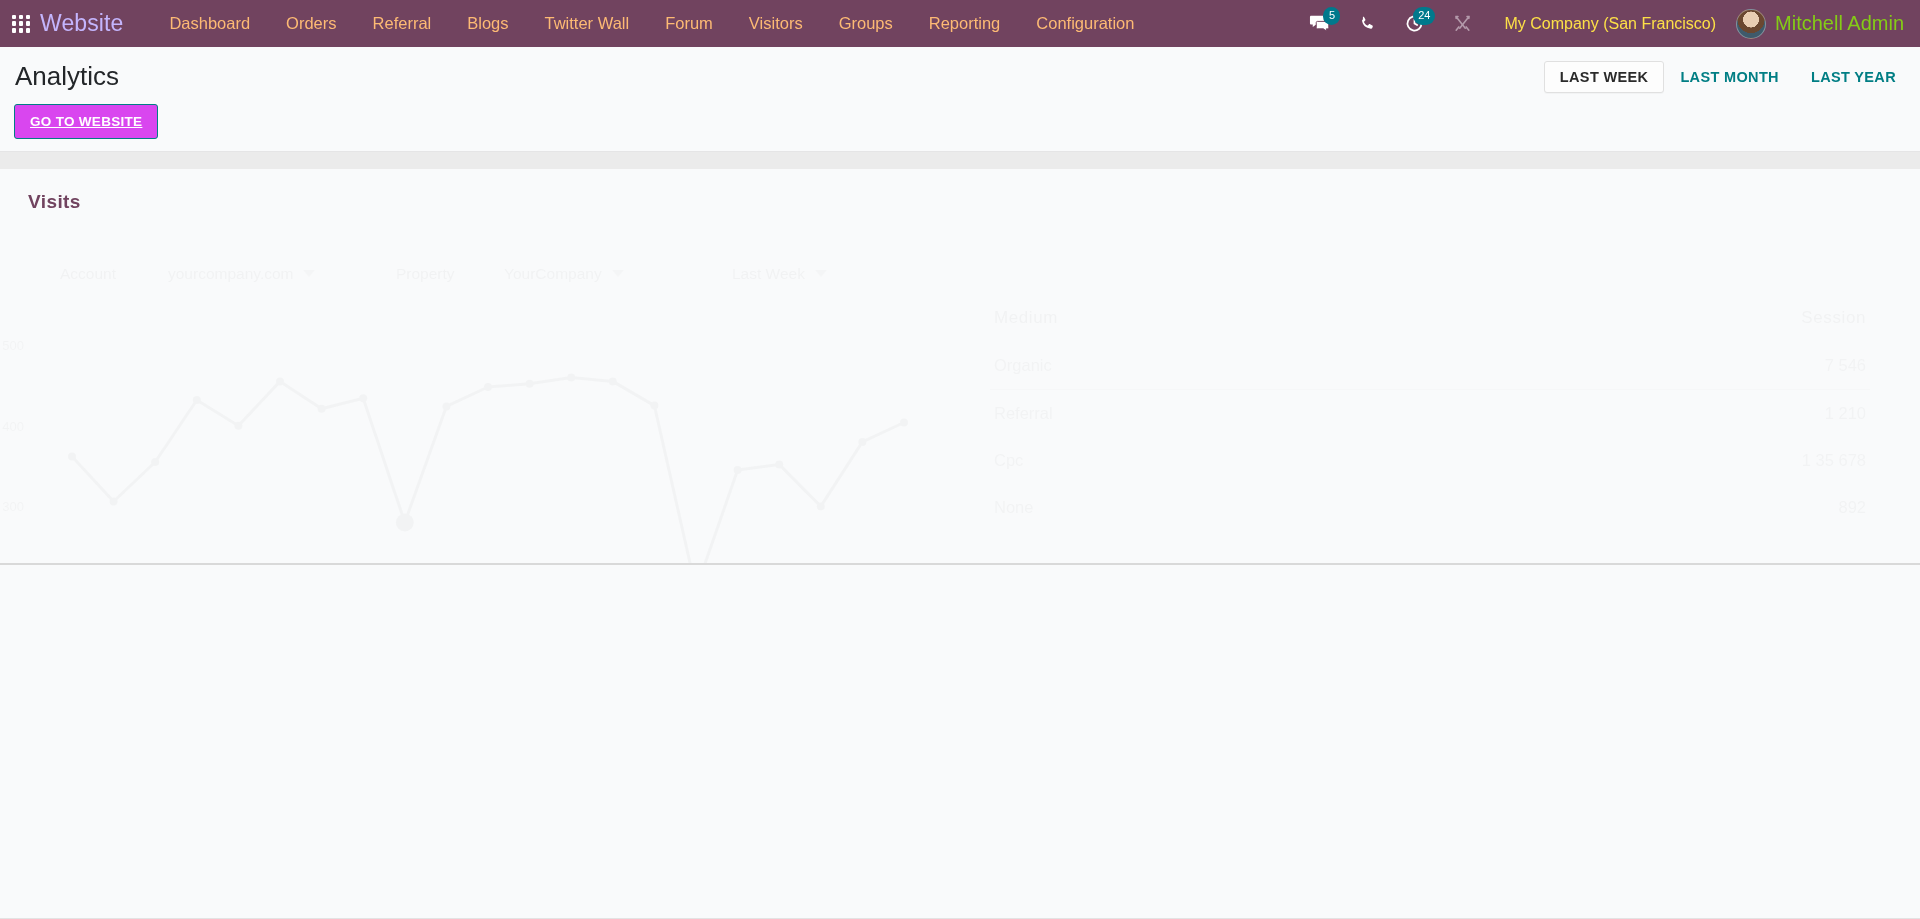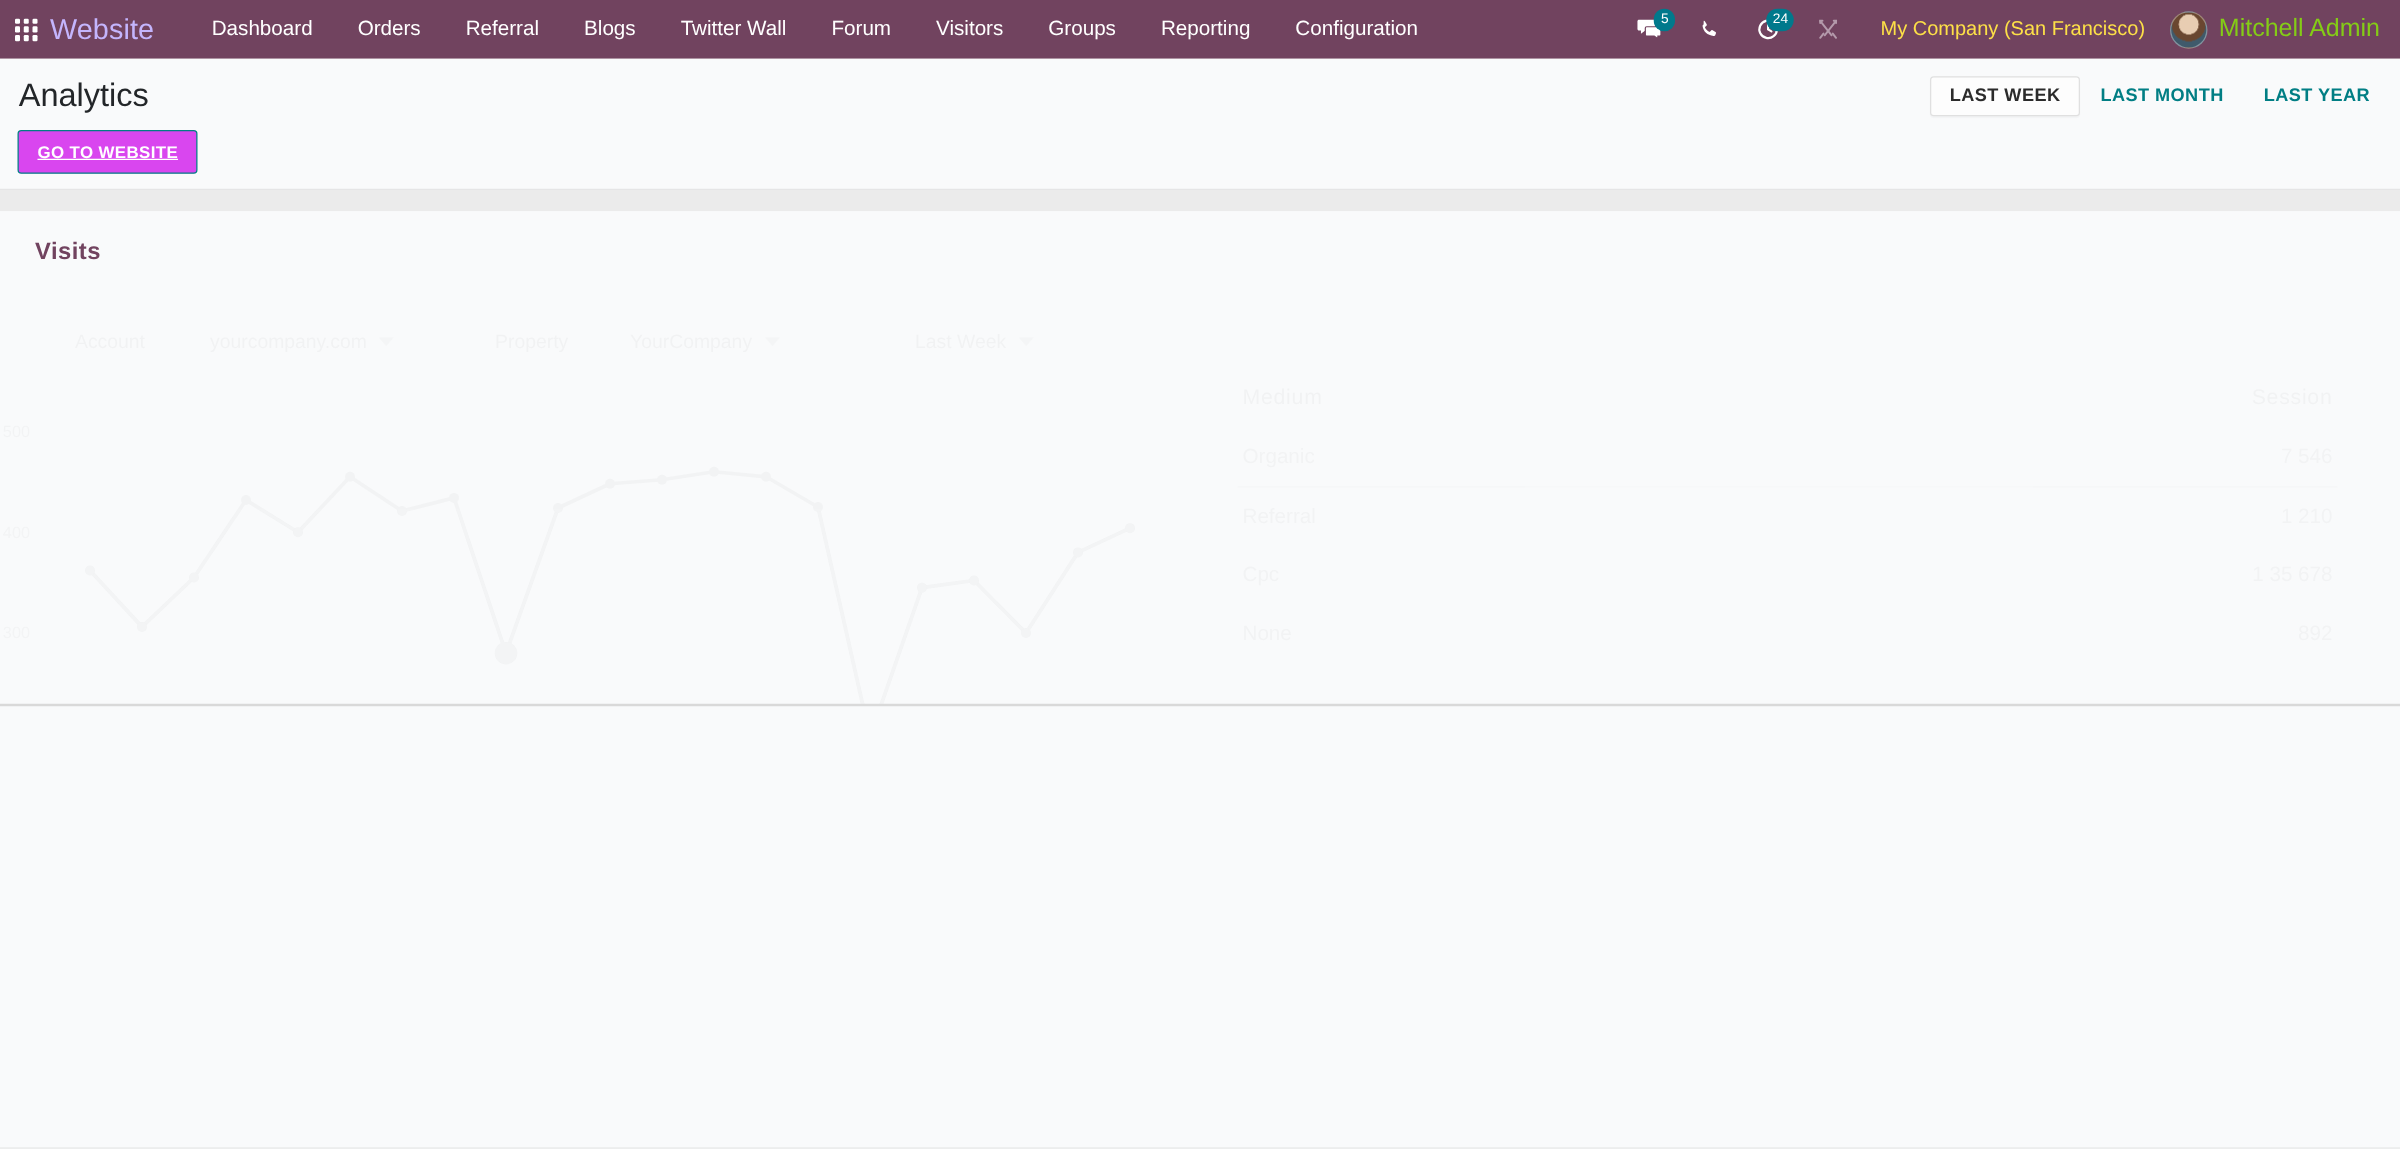--- a/index.html
+++ b/index.html
@@ -35,21 +35,21 @@
     font-size: 23px;
     font-weight: 400;
     letter-spacing: .1px;
     margin-right: 28px;
     color: #c4b5fd;
     cursor: pointer;
   }
   .nav-items { display: flex; align-items: center; height: 100%; }
   .nav-item {
     font-size: 16.5px;
-    color: #ffffff;
+    color: #fdba74;
     padding: 0 18px;
     height: 100%;
     display: flex;
     align-items: center;
     cursor: pointer;
     white-space: nowrap;
   }
 
   .nav-right {
     margin-left: auto;

